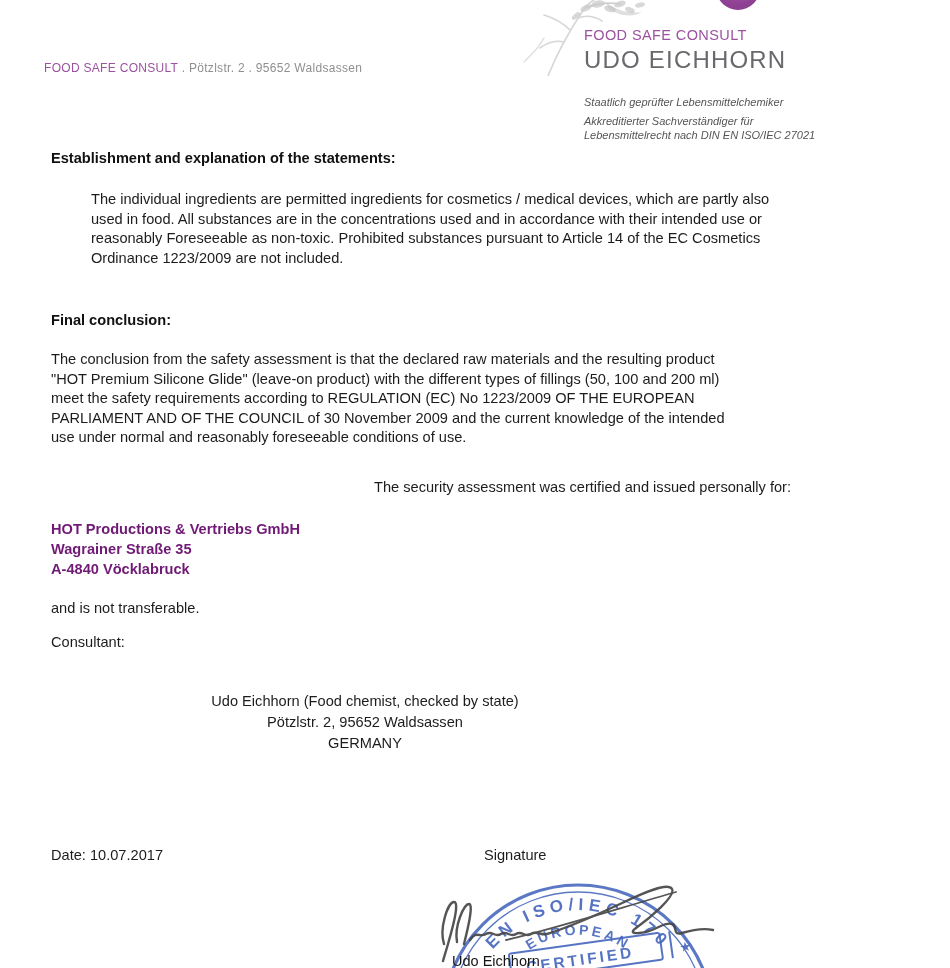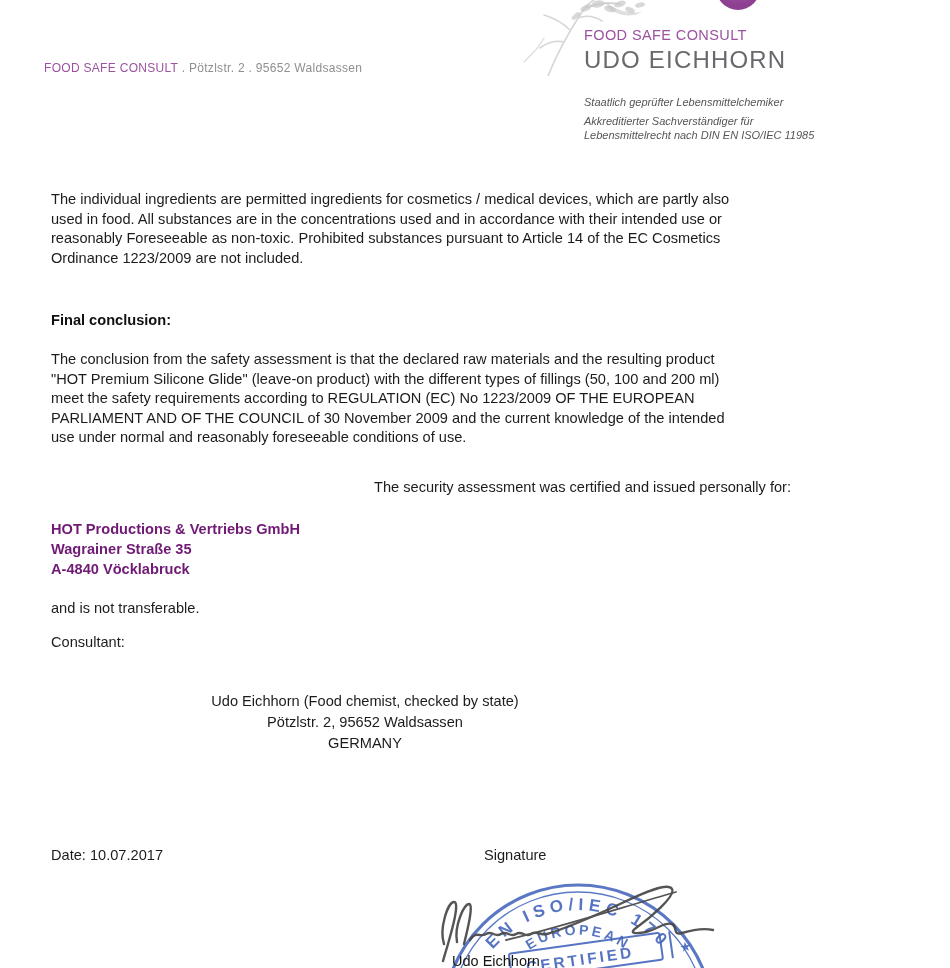--- a/index.html
+++ b/index.html
@@ -67,24 +67,25 @@
 
   <div class="abs sender">
     <span class="brand">FOOD SAFE CONSULT</span><span class="rest"> . Pötzlstr. 2 . 95652 Waldsassen</span>
   </div>
 
   <div class="abs header">
     <div class="hdr-brand">FOOD SAFE CONSULT</div>
     <div class="hdr-name">UDO EICHHORN</div>
     <div class="hdr-cred">Staatlich geprüfter Lebensmittelchemiker</div>
     <div class="hdr-accr pre">Akkreditierter Sachverständiger für
-Lebensmittelrecht nach DIN EN ISO/IEC 11985</div>
+Lebensmittelrecht nach DIN EN ISO/IEC 27021</div>
   </div>
 
-  <div class="abs para pre" style="top:190px;">The individual ingredients are permitted ingredients for cosmetics / medical devices, which are partly also
+  <div class="abs h-bold" style="top:150px;">Establishment and explanation of the statements:</div>
+  <div class="abs para pre" style="top:190px;margin-left:40px;">The individual ingredients are permitted ingredients for cosmetics / medical devices, which are partly also
 used in food. All substances are in the concentrations used and in accordance with their intended use or
 reasonably Foreseeable as non-toxic. Prohibited substances pursuant to Article 14 of the EC Cosmetics
 Ordinance 1223/2009 are not included.</div>
 
   <div class="abs h-bold" style="top:312px;">Final conclusion:</div>
   <div class="abs para pre" style="top:350px;">The conclusion from the safety assessment is that the declared raw materials and the resulting product
 "HOT Premium Silicone Glide" (leave-on product) with the different types of fillings (50, 100 and 200 ml)
 meet the safety requirements according to REGULATION (EC) No 1223/2009 OF THE EUROPEAN
 PARLIAMENT AND OF THE COUNCIL of 30 November 2009 and the current knowledge of the intended
 use under normal and reasonably foreseeable conditions of use.</div>

